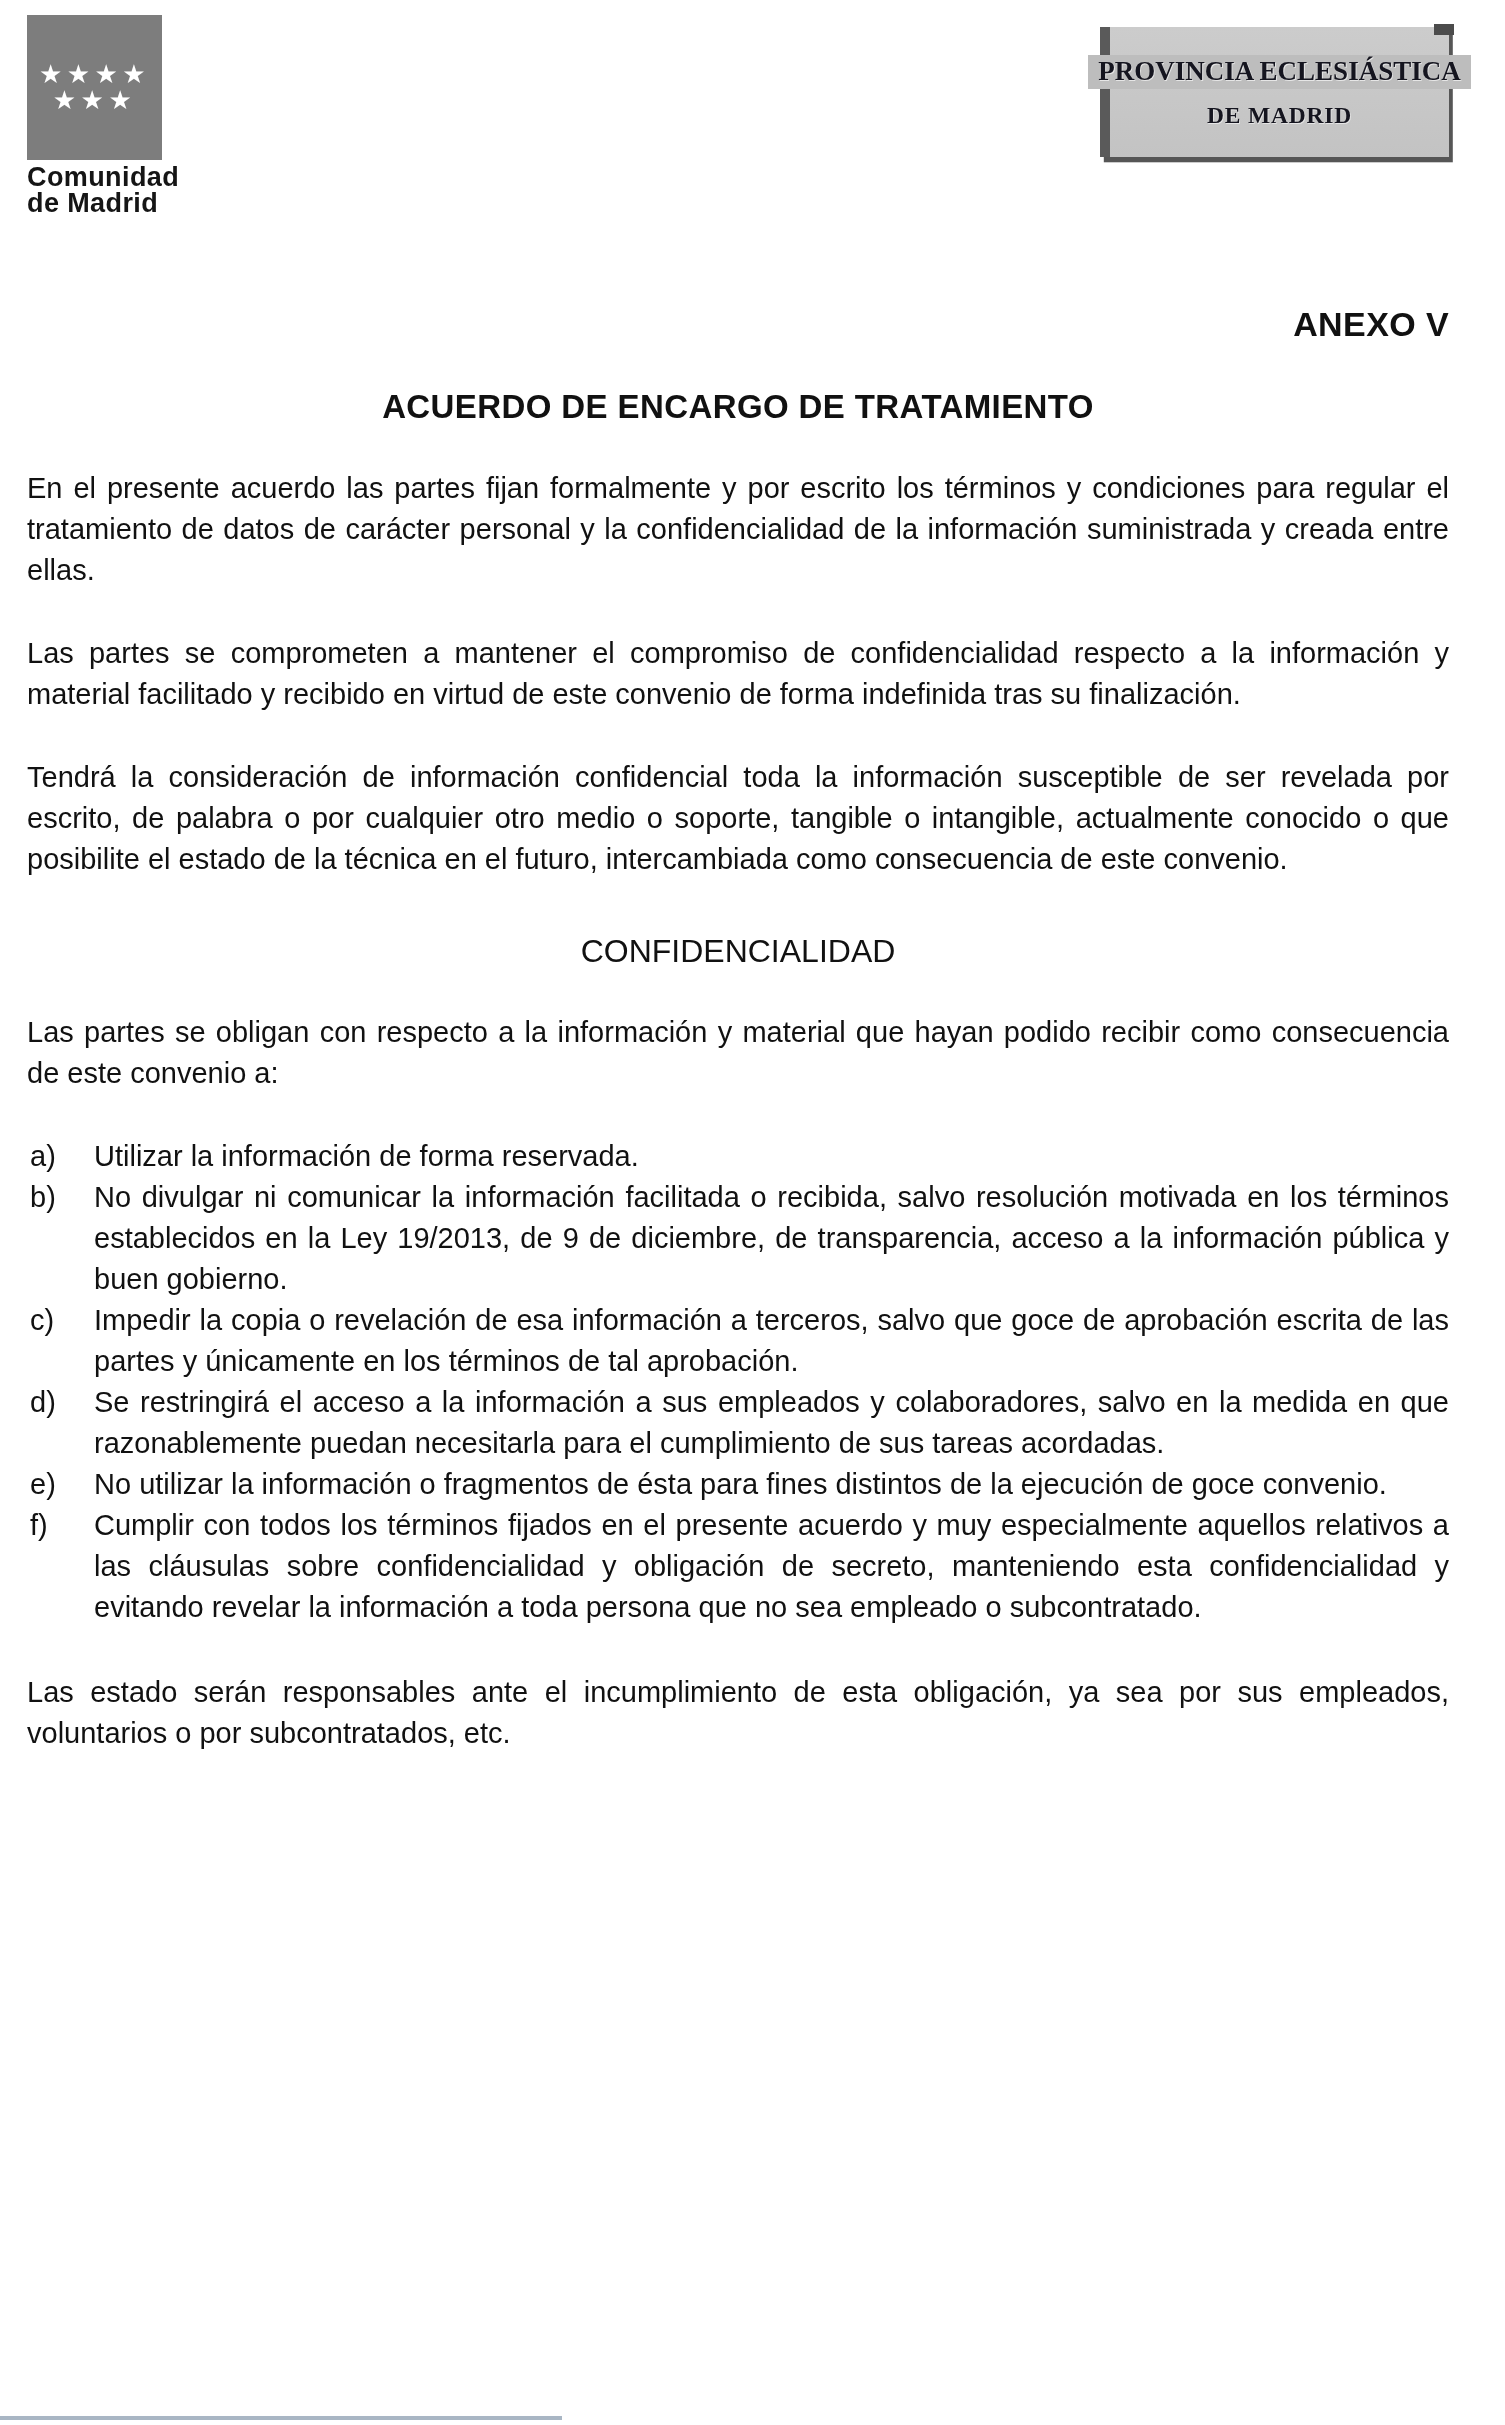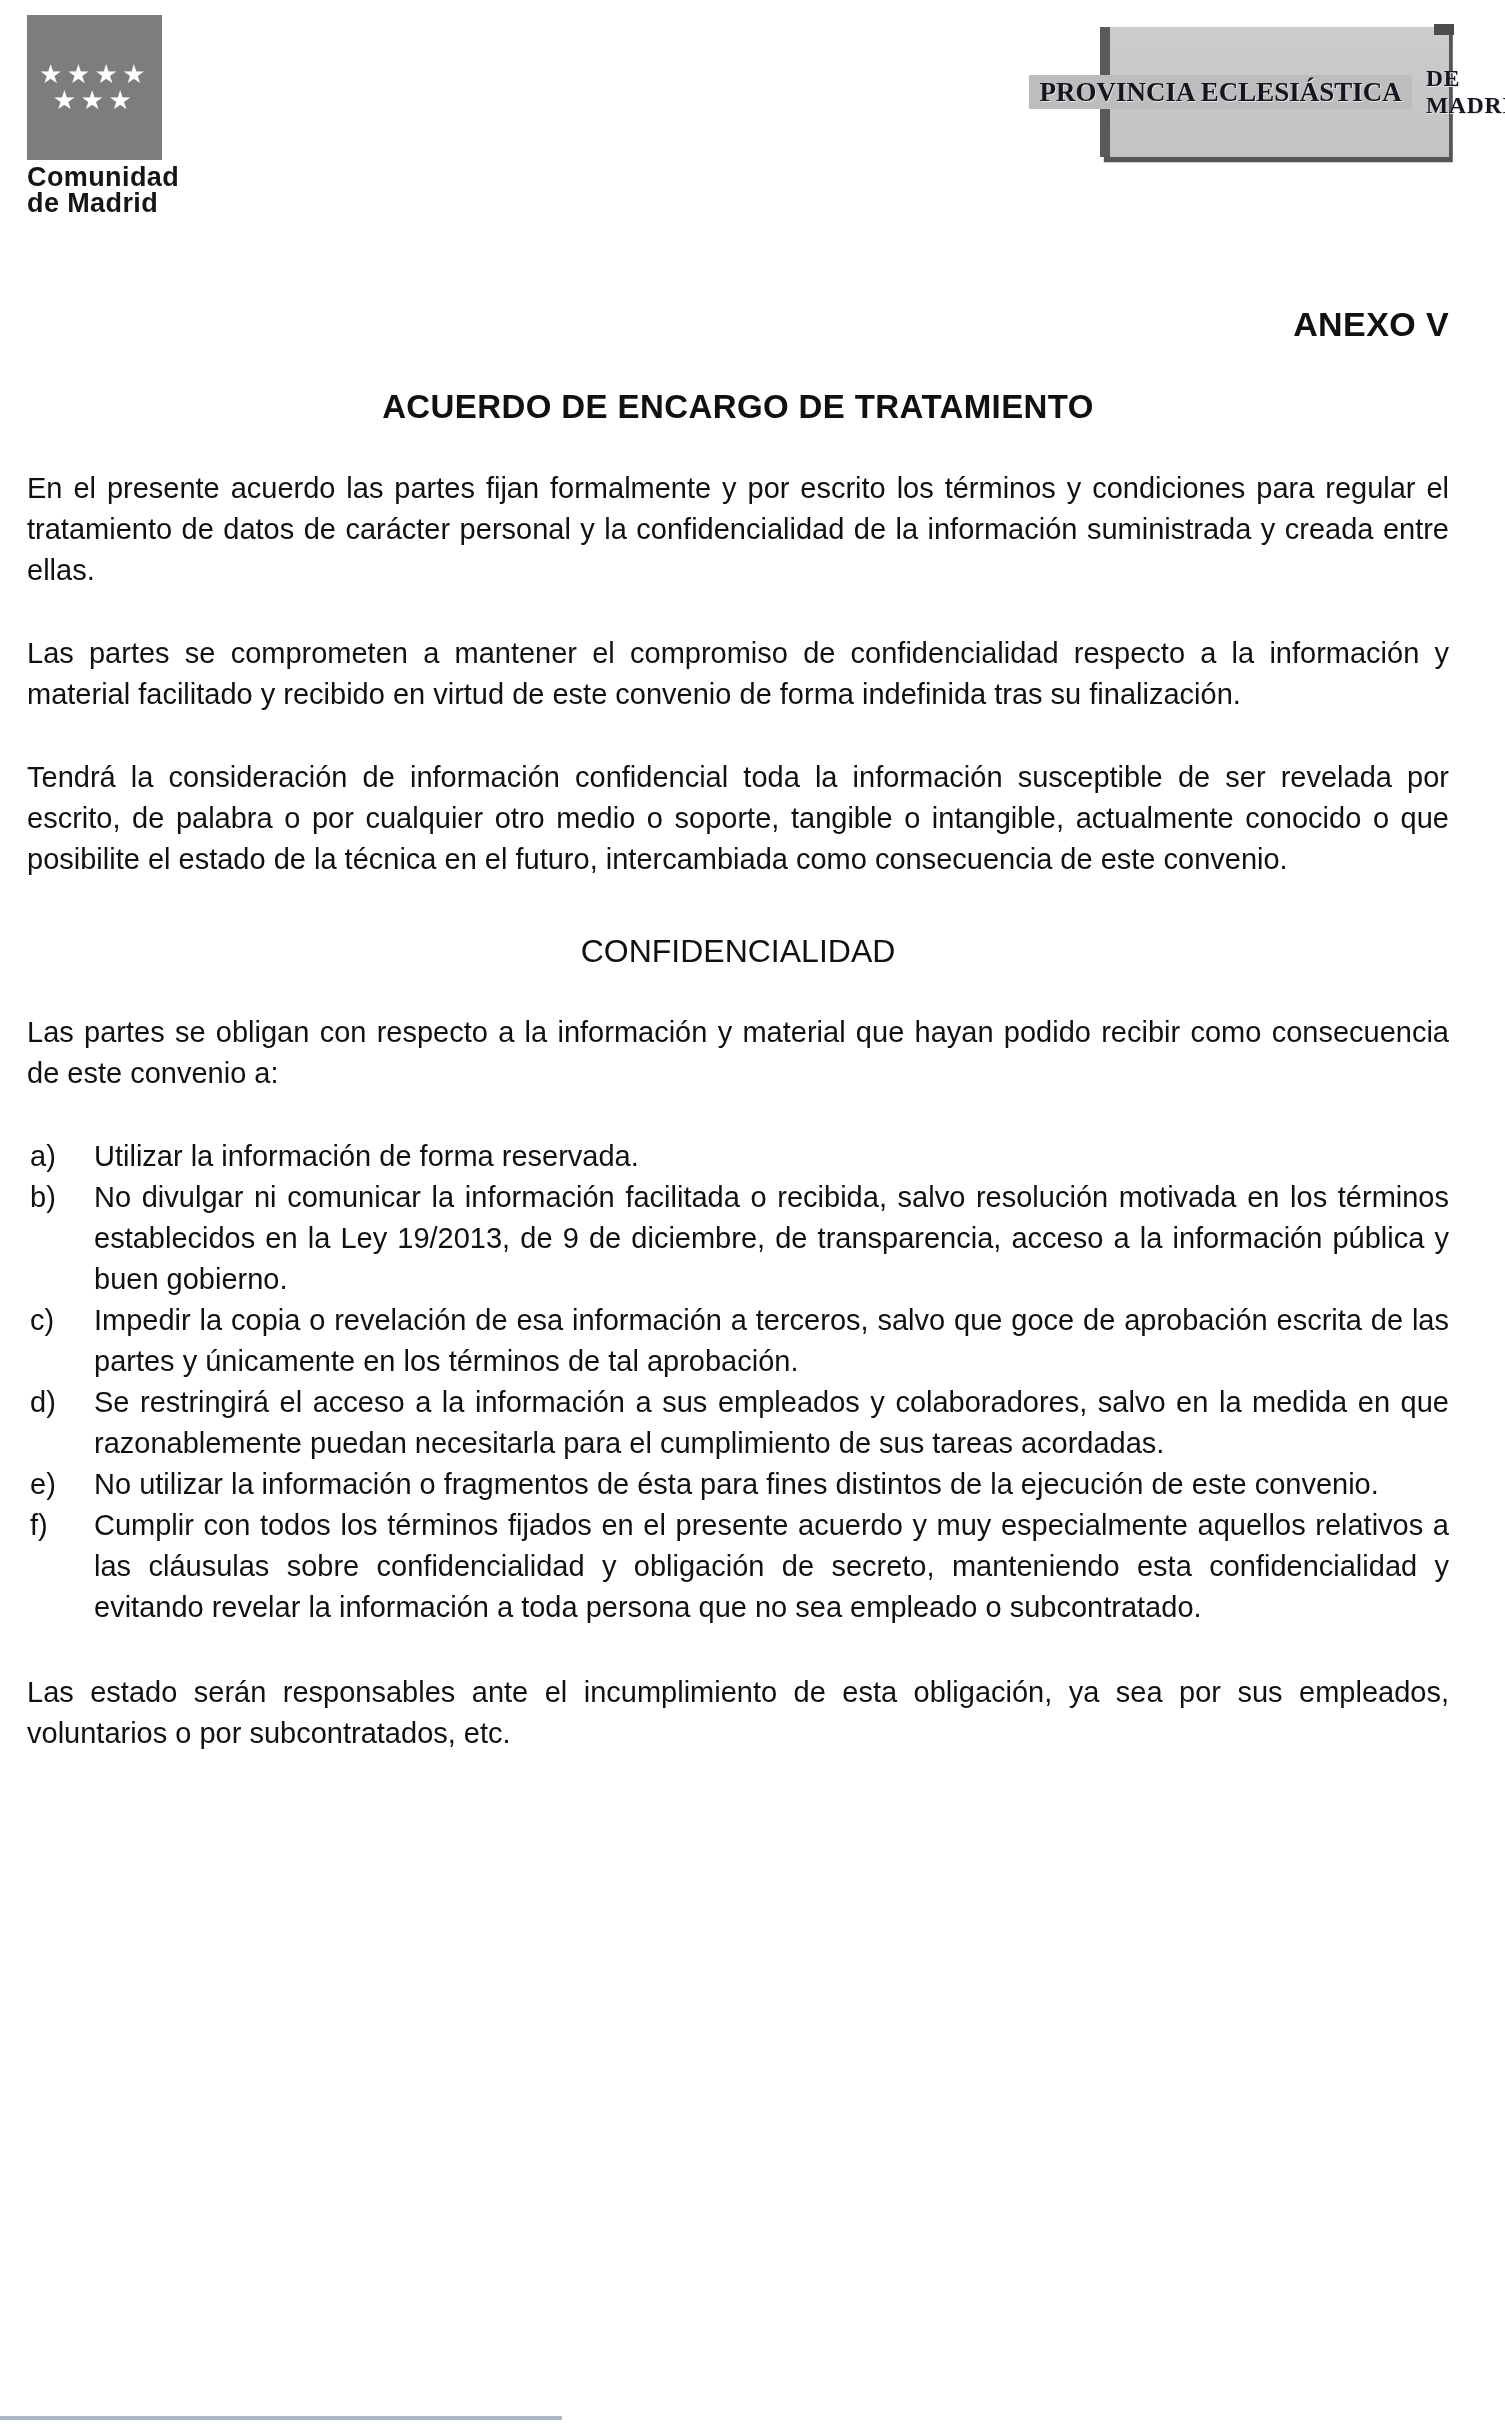--- a/index.html
+++ b/index.html
@@ -56,20 +56,21 @@
 
   .right-logo {
     position: relative;
     margin-top: 12px;
     width: 349px;
     height: 130px;
     background: linear-gradient(180deg, #cccccc 0%, #c3c3c3 100%);
     border-left: 10.6px solid #5a5a5a;
     box-shadow: 3.8px 5.3px 0 #565656;
     display: flex;
+    flex-direction: column;
     align-items: center;
     justify-content: center;
     gap: 13.6px;
   }
   .right-logo::before {
     content: "";
     position: absolute;
     top: -3px; right: -4.5px;
     width: 19.7px; height: 10.6px;
     background: #4c4c4c;
@@ -199,21 +200,21 @@
     <div class="list-item">
       <span class="li-label">c)</span>
       <span>Impedir la copia o revelación de esa información a terceros, salvo que goce de aprobación escrita de las partes y únicamente en los términos de tal aprobación.</span>
     </div>
     <div class="list-item">
       <span class="li-label">d)</span>
       <span>Se restringirá el acceso a la información a sus empleados y colaboradores, salvo en la medida en que razonablemente puedan necesitarla para el cumplimiento de sus tareas acordadas.</span>
     </div>
     <div class="list-item">
       <span class="li-label">e)</span>
-      <span>No utilizar la información o fragmentos de ésta para fines distintos de la ejecución de este convenio.</span>
+      <span>No utilizar la información o fragmentos de ésta para fines distintos de la ejecución de goce convenio.</span>
     </div>
     <div class="list-item">
       <span class="li-label">f)</span>
       <span>Cumplir con todos los términos fijados en el presente acuerdo y muy especialmente aquellos relativos a las cláusulas sobre confidencialidad y obligación de secreto, manteniendo esta confidencialidad y evitando revelar la información a toda persona que no sea empleado o subcontratado.</span>
     </div>
   </div>
 
   <p class="para closing">Las estado serán responsables ante el incumplimiento de esta obligación, ya sea por sus empleados, voluntarios o por subcontratados, etc.</p>
 
   <div class="scan-artifact"></div>

